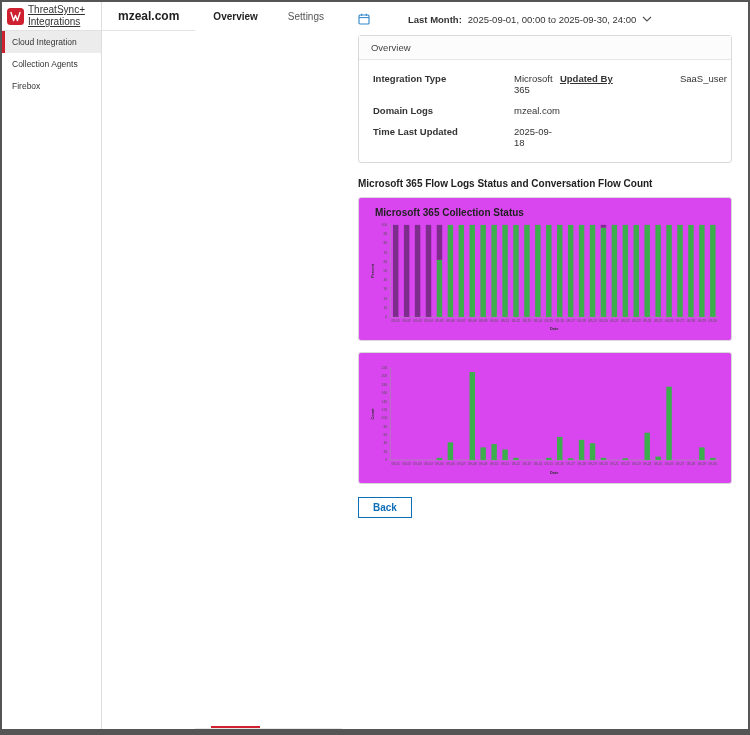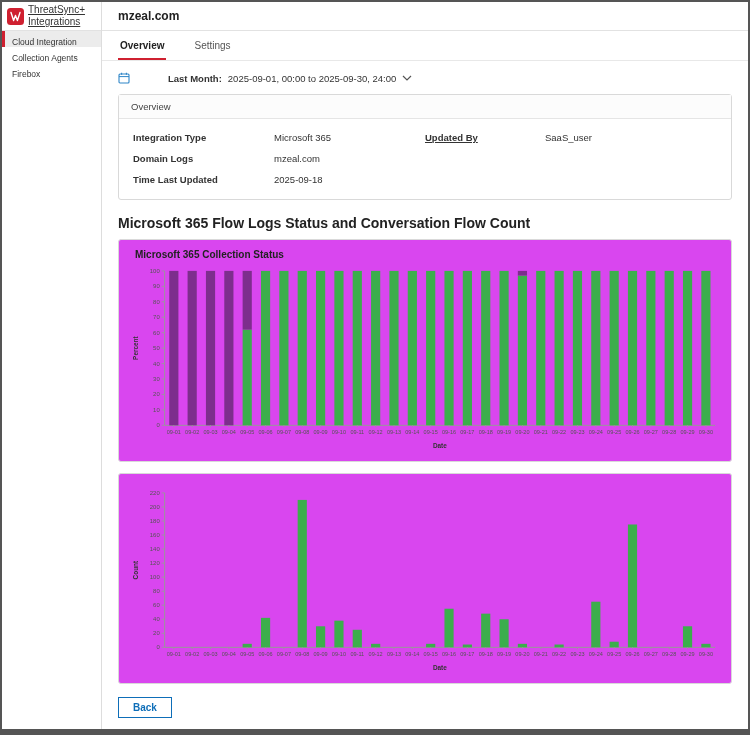--- a/index.html
+++ b/index.html
@@ -8,42 +8,42 @@
   .window{
     width:750px; height:735px; background:#fff;
     border:2px solid #555; border-bottom:6px solid #555;
     display:flex; overflow:hidden;
   }
   
   .sidebar{ width:100px; flex-shrink:0; border-right:1px solid #ddd; background:#fff; }
   .brand{ display:flex; align-items:center; gap:4px; padding:4px 5px; height:29px; border-bottom:1px solid #e2e2e2; }
   .logo{ width:17px; height:17px; flex-shrink:0; }
   .brand-text{ font-size:10px; line-height:1.2; color:#333;text-decoration:underline; }
-  .nav-item{ font-size:8.5px; padding:6px 6px 0 7px; border-left:3px solid transparent; color:#333; cursor:pointer; }
+  .nav-item{ font-size:8.5px; padding:6px 6px 6px 7px; border-left:3px solid transparent; color:#333; cursor:pointer; }
   .nav-item.active{ background:#ececec; border-left-color:#cf2030; }
   
-  .main{ flex:1; display:flex; flex-direction:column; overflow:hidden; background:#fff; }
+  .main{ flex:1; display:flex; flex-direction:row; overflow:hidden; background:#fff; }
   .page-header{ height:29px; flex-shrink:0; border-bottom:1px solid #e2e2e2; display:flex; align-items:center; padding:0 16px; font-size:12px; font-weight:bold; color:#222; }
   .tabs{ display:flex; gap:26px; padding:0 16px; border-bottom:1px solid #e8e8e8; flex-shrink:0; }
   .tab{ font-size:10px; padding:9px 2px 7px; color:#555; border-bottom:2px solid transparent; cursor:pointer; }
   .tab.active{ color:#222; font-weight:bold; border-bottom-color:#cf2030; }
   .content{ padding:9px 16px 8px; flex:1; overflow:hidden; }
   
   .date-row{ display:flex; align-items:center; gap:6px; font-size:9.5px; margin:2px 0 10px; cursor:pointer; }
   .date-row .lbl{ font-weight:bold;margin-left:32px; }
   .cal-icon, .chev{ display:inline-flex; align-items:center; }
   
   .card{ border:1px solid #d9d9d9; border-radius:3px; background:#fff; }
   .card-header{ padding:6px 12px; border-bottom:1px solid #e5e5e5; font-size:9.5px; color:#444; background:#fcfcfc; }
   .card-body{ display:flex; padding:13px 14px 14px; }
   .col{ flex:1; display:flex; flex-direction:column; gap:10px; }
   .field{ display:flex; font-size:9.5px; }
   .field .label{ width:141px; font-weight:bold; flex-shrink:0; }
   .col.right .label{ width:120px;text-decoration:underline; }
-  .section-title{ font-size:14px; font-weight:bold; margin:15px 0 8px; color:#222; }
+  .section-title{ font-size:10px; font-weight:bold; margin:15px 0 8px; color:#222; }
   
   .chart-card{ border:1px solid #d9d9d9; border-radius:3px; padding:9px 8px 4px 10px; margin-bottom:11px; background:#d946ef; }
   .chart-title{ font-size:10px; font-weight:bold; margin:0 0 1px 6px; color:#222; }
   .chart-card svg{ display:block; width:100%; height:auto; }
   
   .back-btn{ display:inline-block; background:#fff; border:1px solid #0e6eb8; color:#0e6eb8; font-family:inherit; font-size:10px; font-weight:bold; padding:4px 14px; border-radius:0; cursor:pointer; margin-top:2px; }
 </style>
 </head>
 <body>
 

